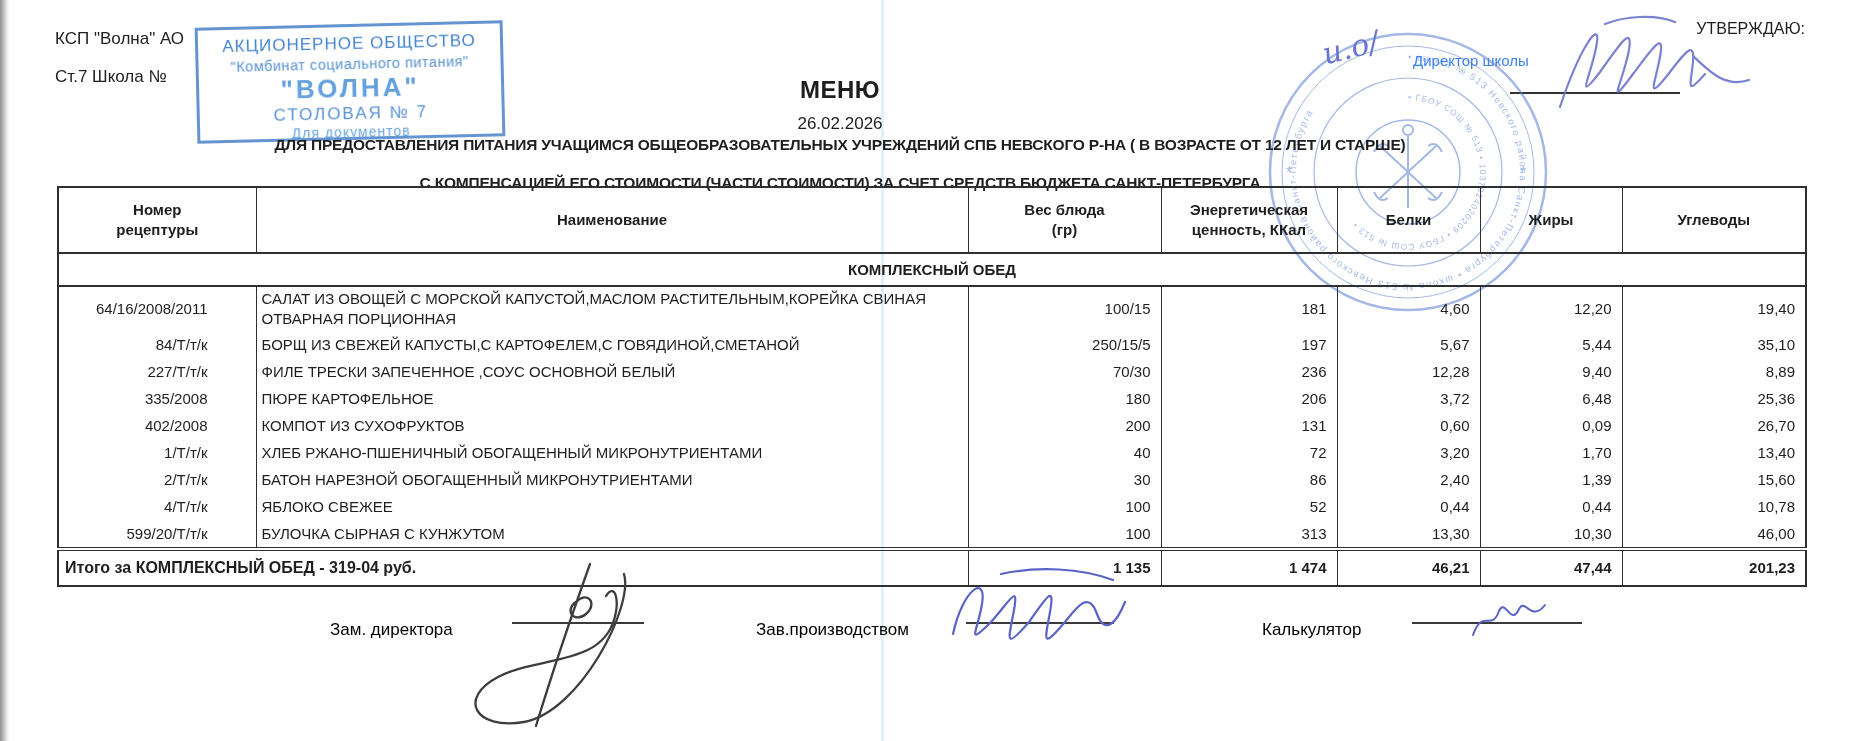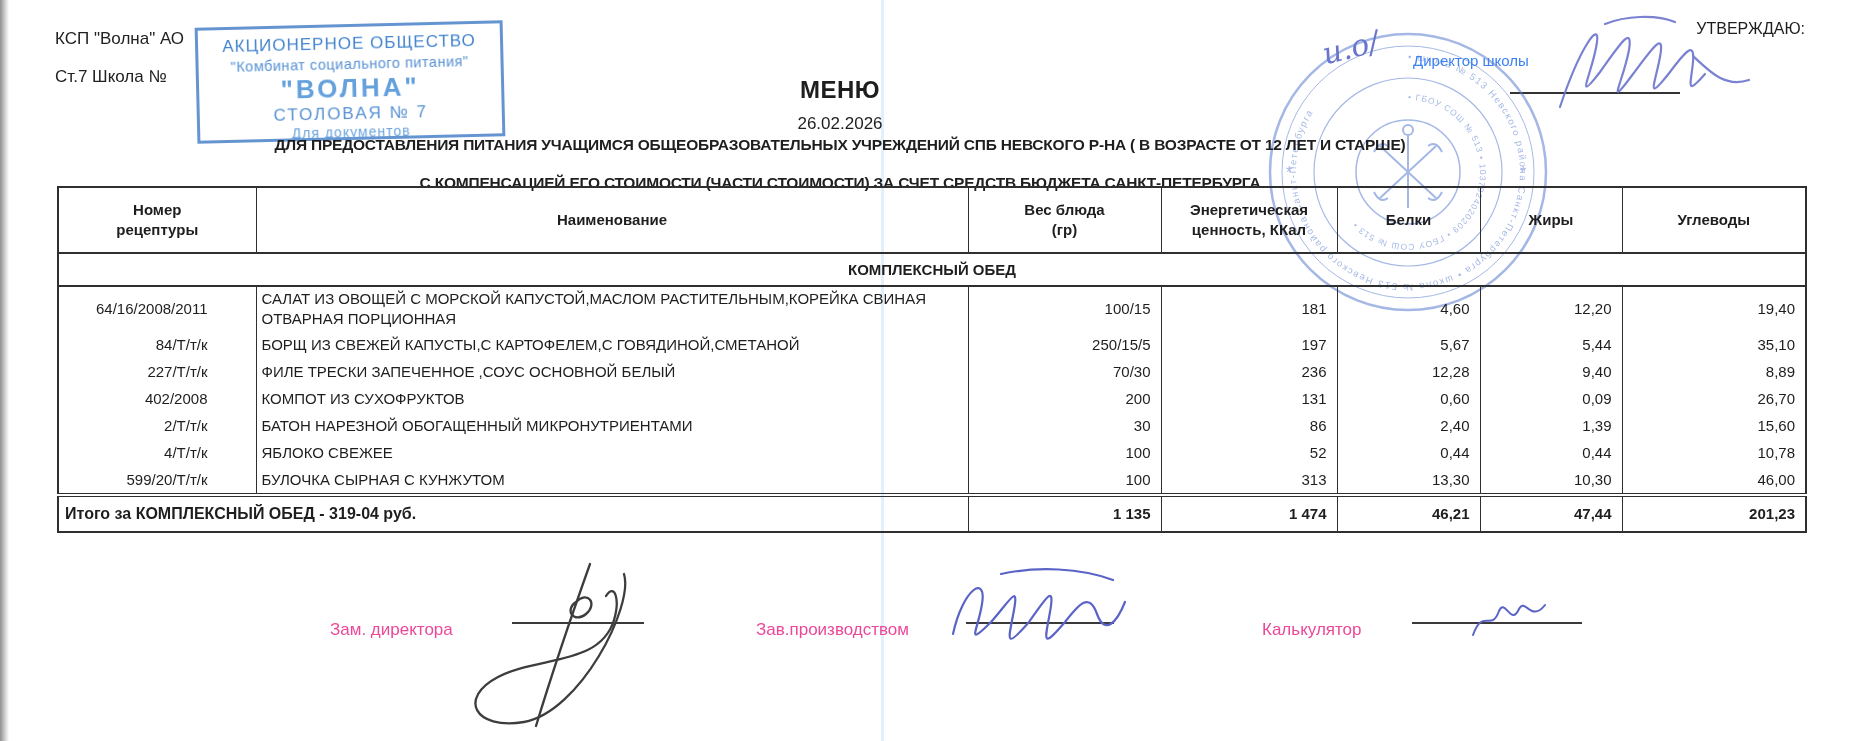--- a/index.html
+++ b/index.html
@@ -55,21 +55,21 @@
   tbody.data td:first-child{border-left:none;}
   tbody.data td.c-recipe{text-align:right;padding-right:48px;}
   tbody.data td.c-name{padding-left:5px;}
   tbody.data td.num{text-align:right;padding-right:10px;}
   tr.total-row td{border-top:4px double #2f2f2f;border-left:1px solid #2f2f2f;
     font-weight:bold;height:30px;padding-left:24px;}
   tr.total-row td:first-child{border-left:none;padding-left:6px;font-size:16px;}
   tr.total-row td.num{text-align:right;padding-right:10px;}
 
   
-  .foot-label{position:absolute;font-size:17px;color:#ec4899;}
+  .foot-label{position:absolute;font-size:17px;color:#000000;}
   .sig-underline{position:absolute;border-bottom:2px solid #3a3a3a;}
   .sig-svg{position:absolute;pointer-events:none;}
 
   
   .round-stamp{position:absolute;left:1262px;top:26px;width:292px;height:292px;
     opacity:.55;filter:blur(.35px);pointer-events:none;}
 </style>
 </head>
 <body>
 
@@ -184,27 +184,45 @@
         <tr>
           <td class="c-recipe">227/Т/т/к</td>
           <td class="c-name">ФИЛЕ ТРЕСКИ ЗАПЕЧЕННОЕ ,СОУС ОСНОВНОЙ БЕЛЫЙ</td>
           <td class="num">70/30</td>
           <td class="num">236</td>
           <td class="num">12,28</td>
           <td class="num">9,40</td>
           <td class="num">8,89</td>
         </tr>
         <tr>
+          <td class="c-recipe">335/2008</td>
+          <td class="c-name">ПЮРЕ КАРТОФЕЛЬНОЕ</td>
+          <td class="num">180</td>
+          <td class="num">206</td>
+          <td class="num">3,72</td>
+          <td class="num">6,48</td>
+          <td class="num">25,36</td>
+        </tr>
+        <tr>
           <td class="c-recipe">402/2008</td>
           <td class="c-name">КОМПОТ ИЗ СУХОФРУКТОВ</td>
           <td class="num">200</td>
           <td class="num">131</td>
           <td class="num">0,60</td>
           <td class="num">0,09</td>
           <td class="num">26,70</td>
+        </tr>
+        <tr>
+          <td class="c-recipe">1/Т/т/к</td>
+          <td class="c-name">ХЛЕБ РЖАНО-ПШЕНИЧНЫЙ ОБОГАЩЕННЫЙ МИКРОНУТРИЕНТАМИ</td>
+          <td class="num">40</td>
+          <td class="num">72</td>
+          <td class="num">3,20</td>
+          <td class="num">1,70</td>
+          <td class="num">13,40</td>
         </tr>
         <tr>
           <td class="c-recipe">2/Т/т/к</td>
           <td class="c-name">БАТОН НАРЕЗНОЙ ОБОГАЩЕННЫЙ МИКРОНУТРИЕНТАМИ</td>
           <td class="num">30</td>
           <td class="num">86</td>
           <td class="num">2,40</td>
           <td class="num">1,39</td>
           <td class="num">15,60</td>
         </tr>

